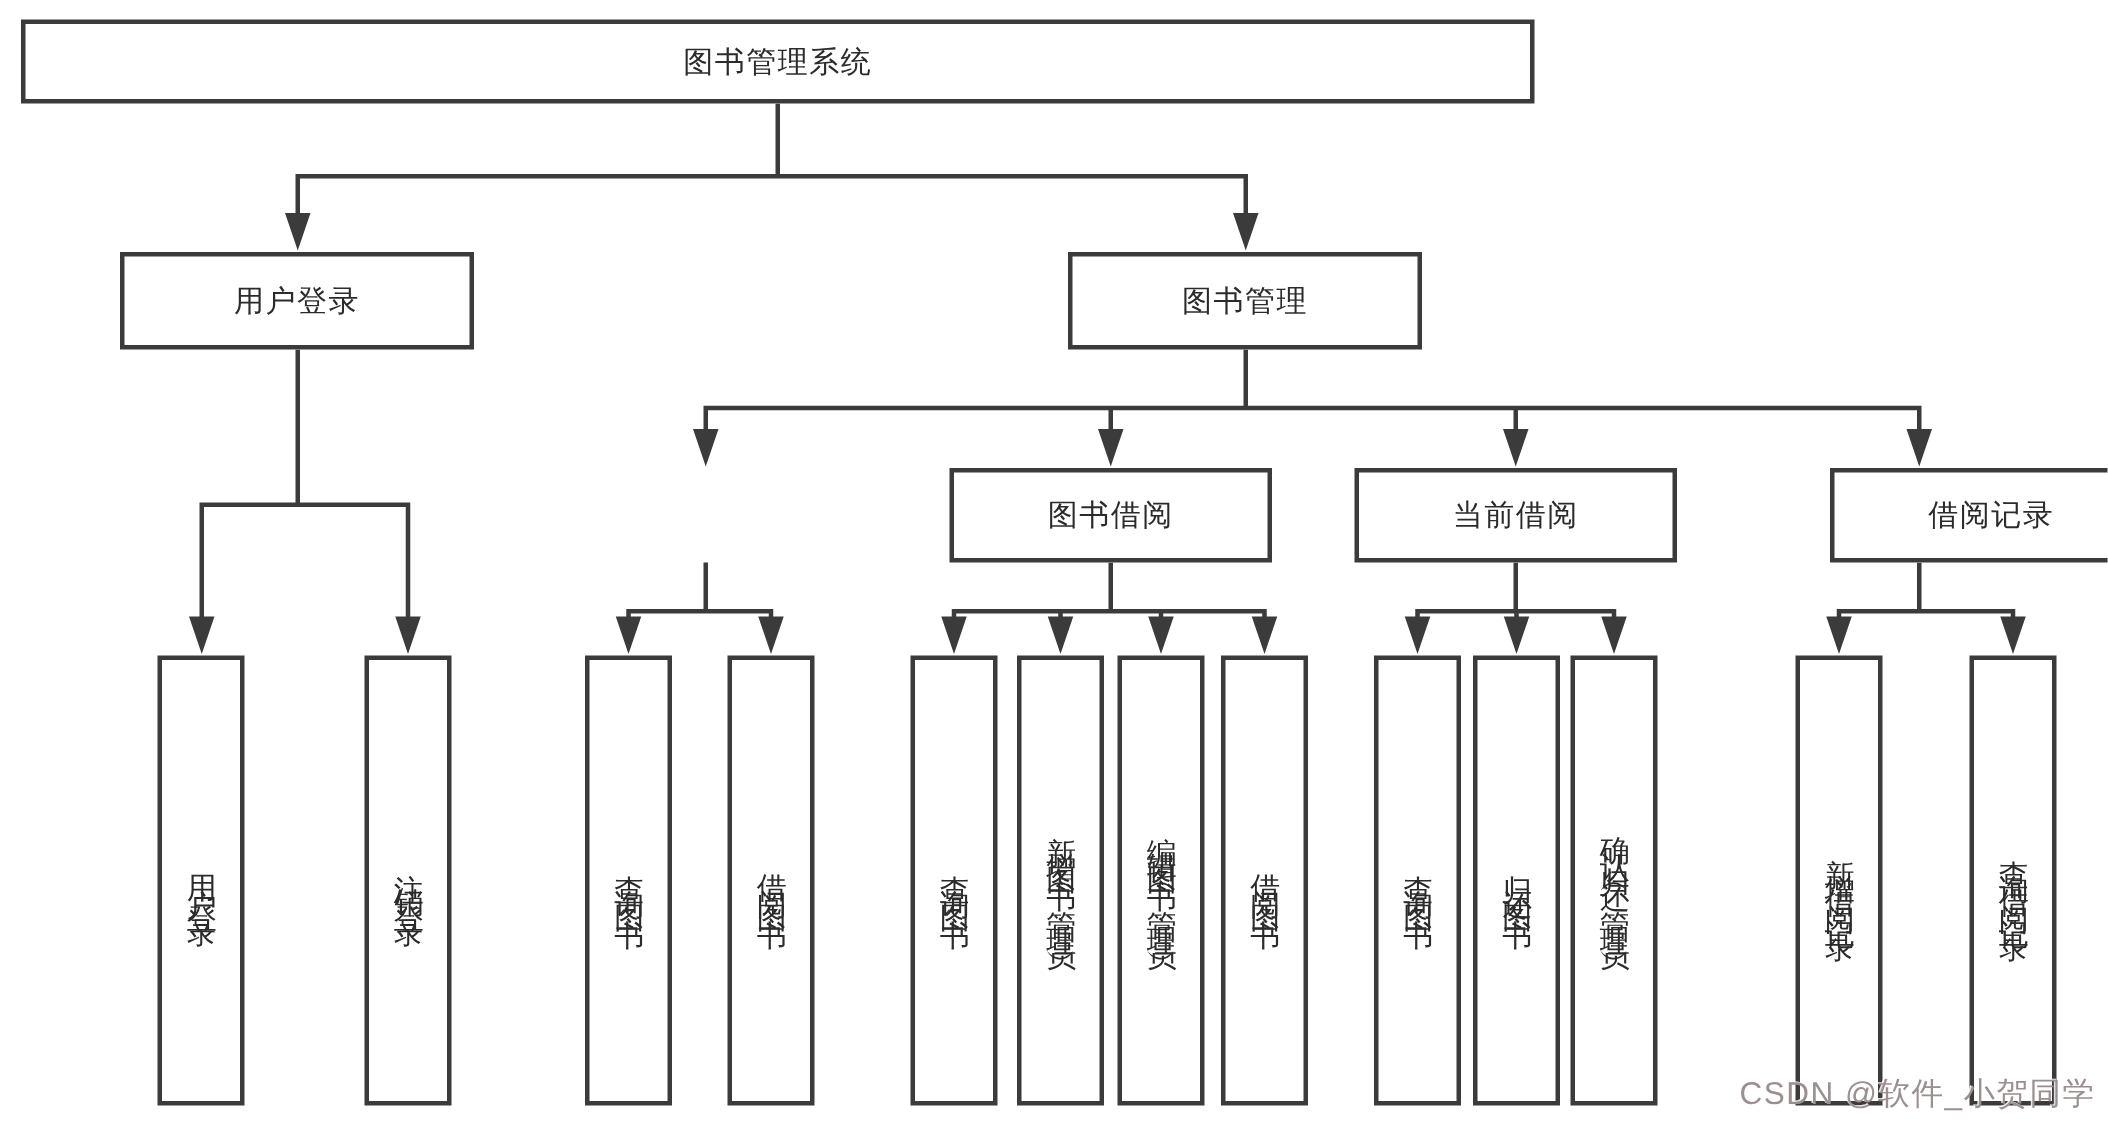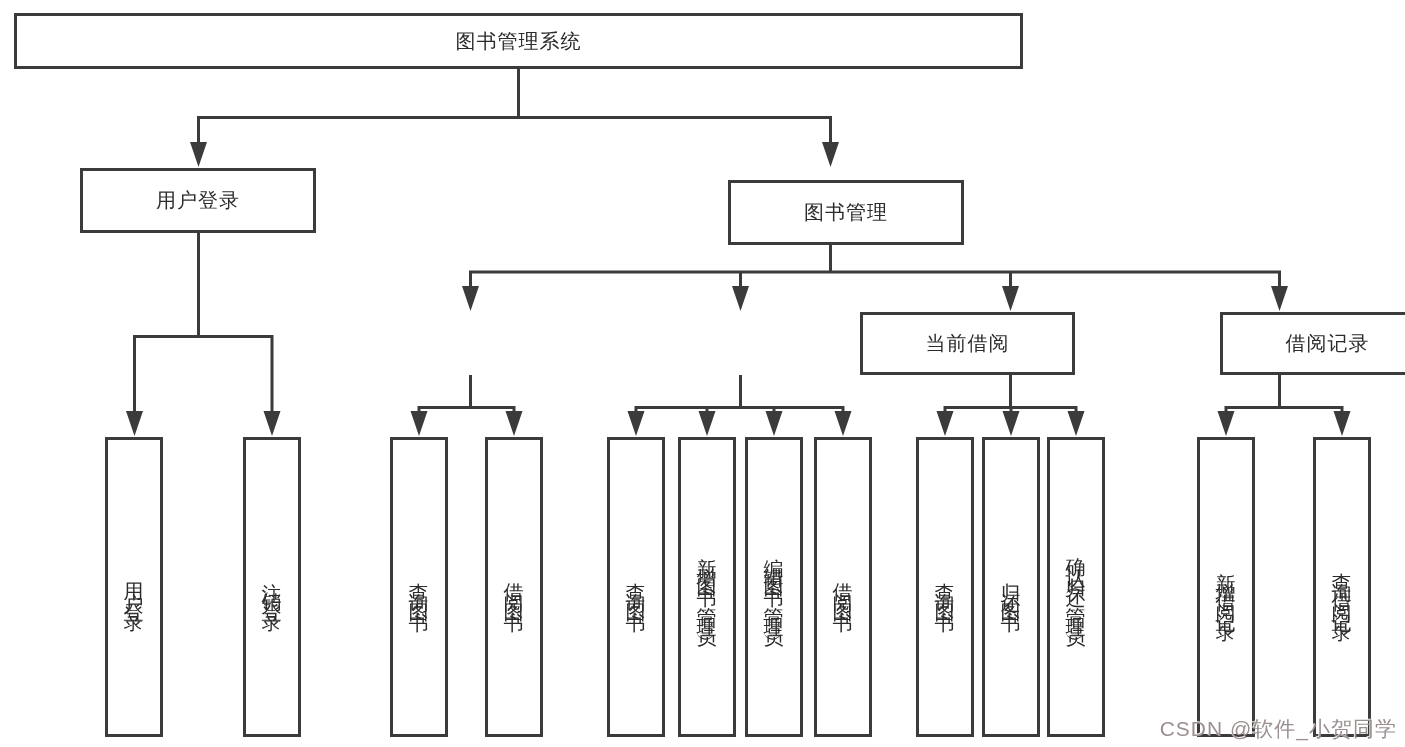--- a/index.html
+++ b/index.html
@@ -52,24 +52,24 @@
     writing-mode: vertical-rl;
     text-orientation: mixed;
     font-size: 20px;
     letter-spacing: 10px;
     line-height: 1;
     white-space: nowrap;
   }
   
   .n-root   { left: 14px;  top: 13px;  width: 1009px; height: 56px; }
   .n-l2a    { left: 80px;  top: 168px; width: 236px;  height: 65px; }
-  .n-l2b    { left: 712px; top: 180px; width: 236px;  height: 65px; margin-left: 16px; }
+  .n-l2b    { left: 712px; top: 168px; width: 236px;  height: 65px; }
   .n-l3a    { left: 363px;  top: 312px; width: 215px; height: 63px; }
   .n-l3b    { left: 633px;  top: 312px; width: 215px; height: 63px; }
-  .n-l3c    { left: 860px;  top: 312px; width: 215px; height: 63px; }
+  .n-l3c    { left: 903px;  top: 312px; width: 215px; height: 63px; }
   .n-l3d    { left: 1220px; top: 312px; width: 215px; height: 63px; }
   .leaf     { top: 437px; width: 58px; height: 300px; }
   .n-g1a { left: 105px; }  .n-g1b { left: 243px; }
   .n-g2a { left: 390px; }  .n-g2b { left: 485px; }
   .n-g3a { left: 607px; }  .n-g3b { left: 678px; }  .n-g3c { left: 745px; }  .n-g3d { left: 814px; }
   .n-g4a { left: 916px; }  .n-g4b { left: 982px; }  .n-g4c { left: 1047px; }
   .n-g5a { left: 1197px; } .n-g5b { left: 1313px; }
   .watermark {
     position: absolute;
     right: 8px;
@@ -116,20 +116,23 @@
     <span class="h-label">图书管理系统</span>
   </div>
 
   <div class="box n-l2a">
     <span class="h-label">用户登录</span>
   </div>
   <div class="box n-l2b">
     <span class="h-label">图书管理</span>
   </div>
 
+  <div class="box n-l3b">
+    <span class="h-label">图书借阅</span>
+  </div>
   <div class="box n-l3c">
     <span class="h-label">当前借阅</span>
   </div>
   <div class="box n-l3d">
     <span class="h-label">借阅记录</span>
   </div>
 
   <div class="box leaf n-g1a">
     <span class="v-label">用户登录</span>
   </div>

